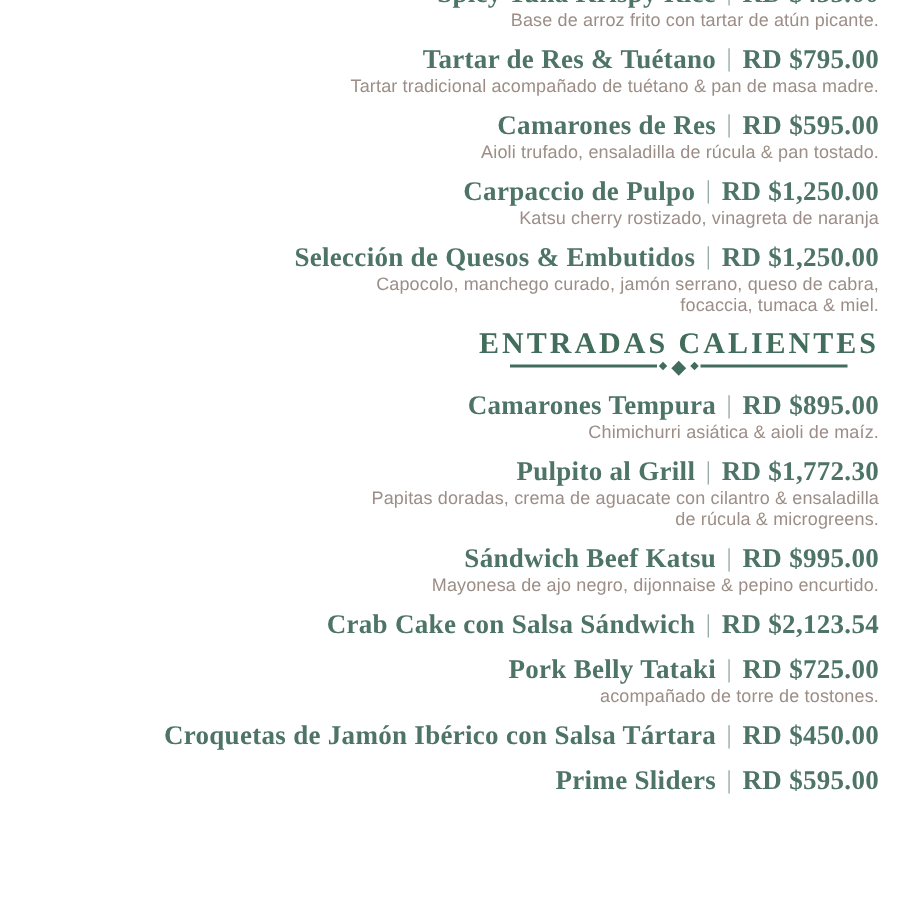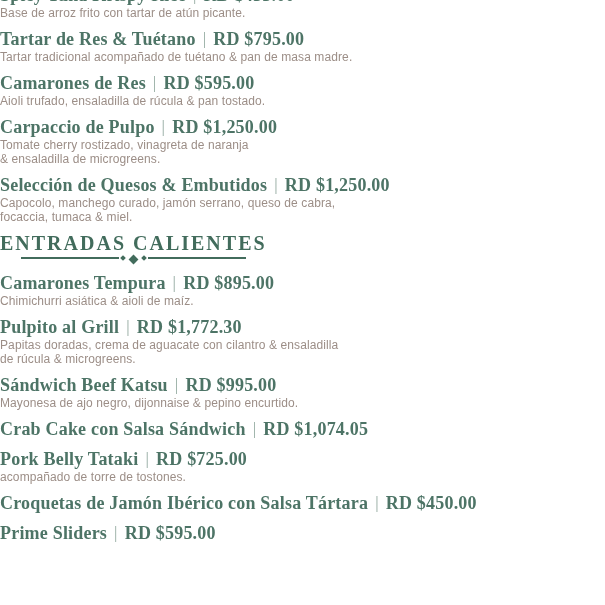--- a/index.html
+++ b/index.html
@@ -3,21 +3,21 @@
 <meta charset="utf-8">
 <style>
   html, body { margin: 0; padding: 0; background: #ffffff; }
   .page {
     position: relative;
     width: 586px;
     height: 605px;
     overflow: hidden;
     background: var(--bg, #ffffff);
     font-family: "Liberation Sans", sans-serif;
-    text-align: left;
+    text-align: right;
   }
   .menu-section { margin: 0; }
   .menu-item { margin: 0 0 9px 0; }
   .menu-item.first-cut { margin-top: -15px; }
   .item-title {
     font-family: Liberation Serif, serif;
     font-weight: 700;
     font-size: 18px;
     line-height: 20px;
     color: var(--title-green, #4d7466);
@@ -96,22 +96,21 @@
       <div class="item-title">
         <span>Camarones de Res</span><span class="price-sep">|</span><span>RD $595.00</span>
       </div>
       <div class="item-desc">Aioli trufado, ensaladilla de rúcula &amp; pan tostado.</div>
     </div>
 
     <div class="menu-item">
       <div class="item-title">
         <span>Carpaccio de Pulpo</span><span class="price-sep">|</span><span>RD $1,250.00</span>
       </div>
-      <div class="item-desc">Tomate cherry rostizado, vinagreta de naranja</div>
-      <div class="item-desc">&amp; ensaladilla de microgreens.</div>
+      <div class="item-desc">Katsu cherry rostizado, vinagreta de naranja</div>
     </div>
 
 
     <div class="menu-item">
       <div class="item-title">
         <span>Selección de Quesos &amp; Embutidos</span><span class="price-sep">|</span><span>RD $1,250.00</span>
       </div>
       <div class="item-desc">Capocolo, manchego curado, jamón serrano, queso de cabra,</div>
       <div class="item-desc">focaccia, tumaca &amp; miel.</div>
     </div>
@@ -150,21 +149,21 @@
 
     <div class="menu-item">
       <div class="item-title">
         <span>Sándwich Beef Katsu</span><span class="price-sep">|</span><span>RD $995.00</span>
       </div>
       <div class="item-desc">Mayonesa de ajo negro, dijonnaise &amp; pepino encurtido.</div>
     </div>
 
     <div class="menu-item">
       <div class="item-title">
-        <span>Crab Cake con Salsa Sándwich</span><span class="price-sep">|</span><span>RD $1,074.05</span>
+        <span>Crab Cake con Salsa Sándwich</span><span class="price-sep">|</span><span>RD $2,123.54</span>
       </div>
     </div>
 
     <div class="menu-item">
       <div class="item-title">
         <span>Pork Belly Tataki</span><span class="price-sep">|</span><span>RD $725.00</span>
       </div>
       <div class="item-desc">acompañado de torre de tostones.</div>
     </div>
 

